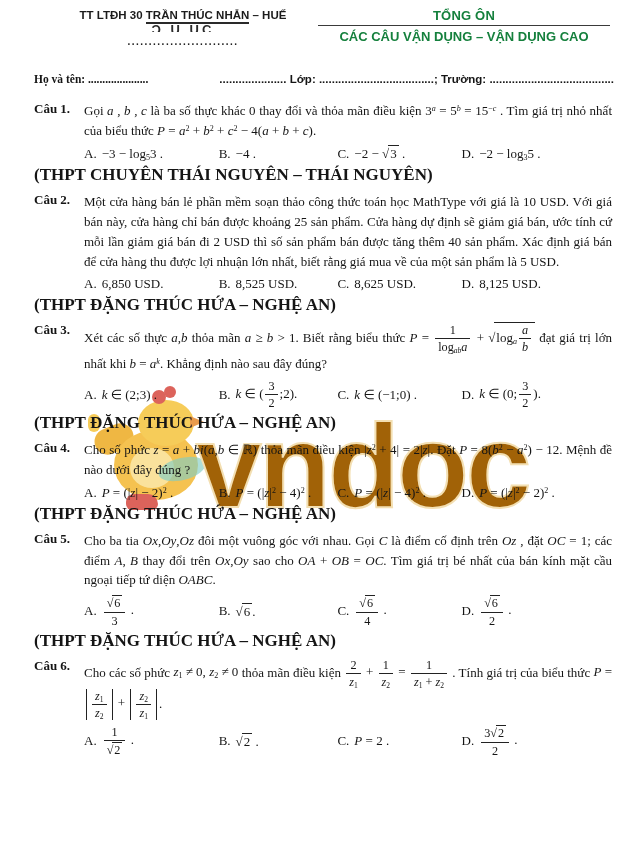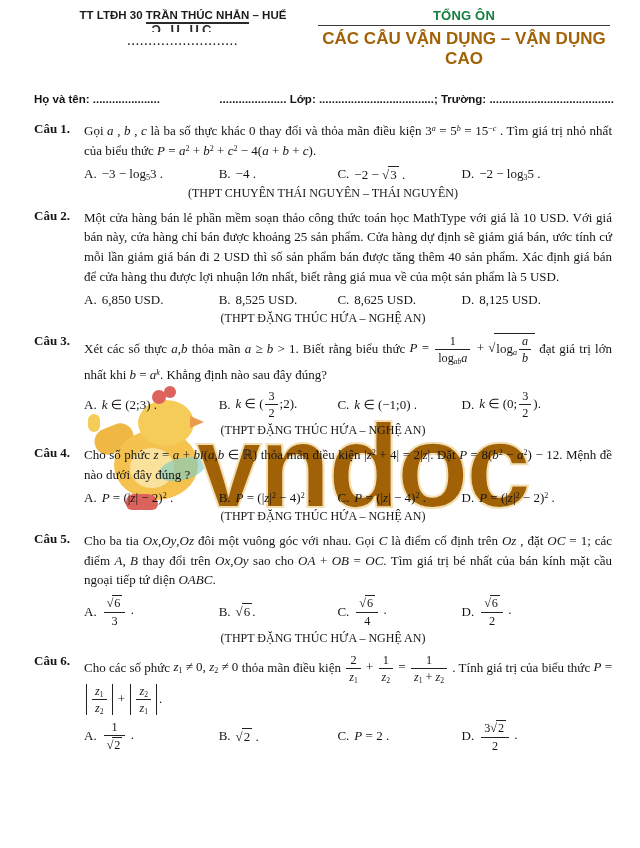--- a/index.html
+++ b/index.html
@@ -12,37 +12,37 @@
   
   .header { position:relative; z-index:2; display:flex; justify-content:space-between;
     padding:8px 26px 0 52px; font-family:"Liberation Sans", sans-serif; font-weight:bold; }
   .header-left { width:262px; text-align:center; font-size:11.5px; color:#1b1b1b; line-height:1.25; }
   .ul-seg { border-bottom:2px solid #2a2a2a; padding-bottom:1px; }
   .left-fragment { font-size:13px; letter-spacing:3px; color:#2a2a2a; margin-top:0px; height:10px; overflow:hidden; }
   .left-dots { font-size:10px; letter-spacing:1.5px; margin-top:4px; color:#222; }
   .header-right { width:300px; text-align:center; }
   .right-title { color:#15803d; font-size:13px; letter-spacing:0.2px; }
   .right-rule { border-bottom:1.5px solid #3a3a3a; margin:2px 4px 3px 4px; }
-  .right-subtitle { color:#a16207; font-size:17px; }
+  .right-subtitle { color:#15803d; font-size:13px; }
   
   .student { position:relative; z-index:2; display:flex; padding:24px 26px 0 34px;
     font-family:"Liberation Sans", sans-serif; font-weight:bold; font-size:11.5px; white-space:nowrap; }
-  .student .sl { width:218px; }
+  .student .sl { width:218px;font-family:Liberation Serif, serif; }
   .student .sr { flex:1;margin-left:9px; }
   
   .questions { position:relative; z-index:2; padding:16px 28px 0 34px; }
   .q { margin-bottom:5px; }
   .q-head { display:flex; }
   .q-num { width:50px; flex:0 0 50px; font-weight:bold; }
   .q-body { flex:1; text-align:justify; line-height:1.52; }
   .opts { display:grid; grid-template-columns:25.5% 22.5% 23.5% 28.5%; align-items:center;
     padding-left:50px; margin-top:5px; }
   .opt { display:flex; align-items:center; gap:5px; white-space:nowrap; }
   .opt-label { flex:0 0 auto; }
-  .src { text-align:center; font-weight:normal; margin:3px 0 7px 0; font-size:12px; }
+  .src { text-align:left; font-weight:bold; margin:3px 0 7px 0; font-size:17px; }
   
   .math i { font-style:italic; }
   .math .rm { font-style:normal; }
   sup { font-size:0.62em; line-height:0; vertical-align:0.55em; }
   sub { font-size:0.62em; line-height:0; vertical-align:-0.3em; }
   .frac { display:inline-flex; flex-direction:column; vertical-align:middle;
     text-align:center; margin:0 2px; font-size:0.94em; line-height:1.15; }
   .fnum { display:block; padding:0 3px 1px 3px; border-bottom:1px solid #222; }
   .fden { display:block; padding:1px 3px 0 3px; }
   .sqrt { white-space:nowrap; }

